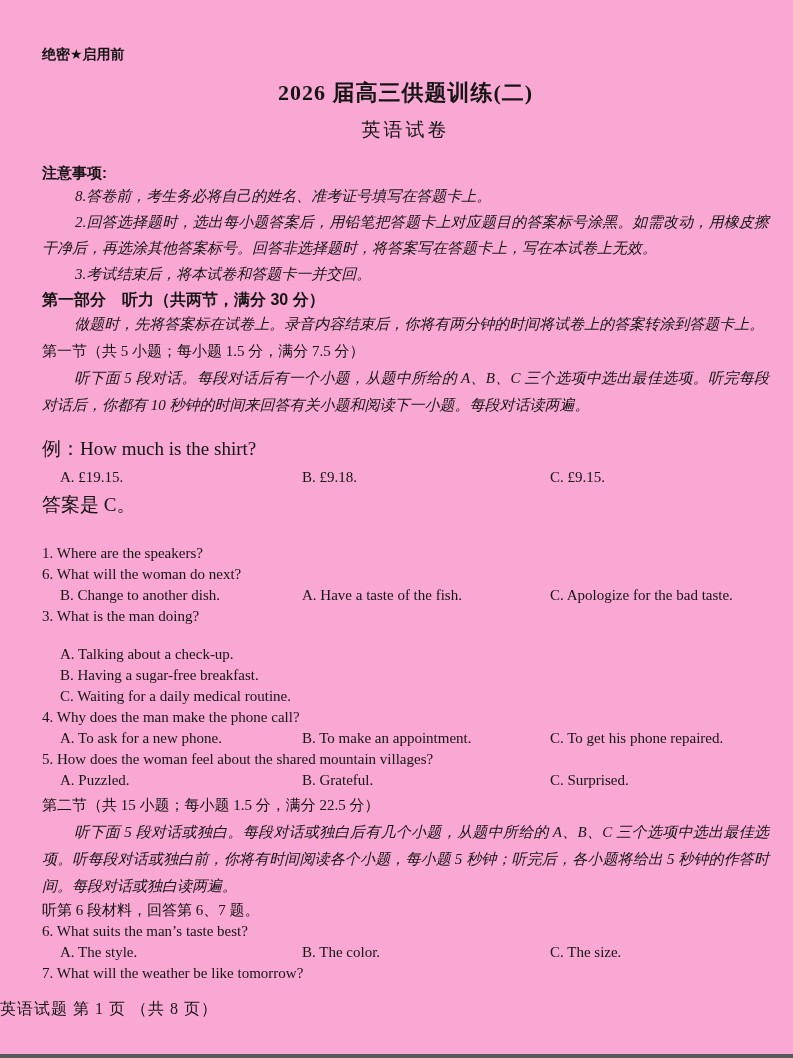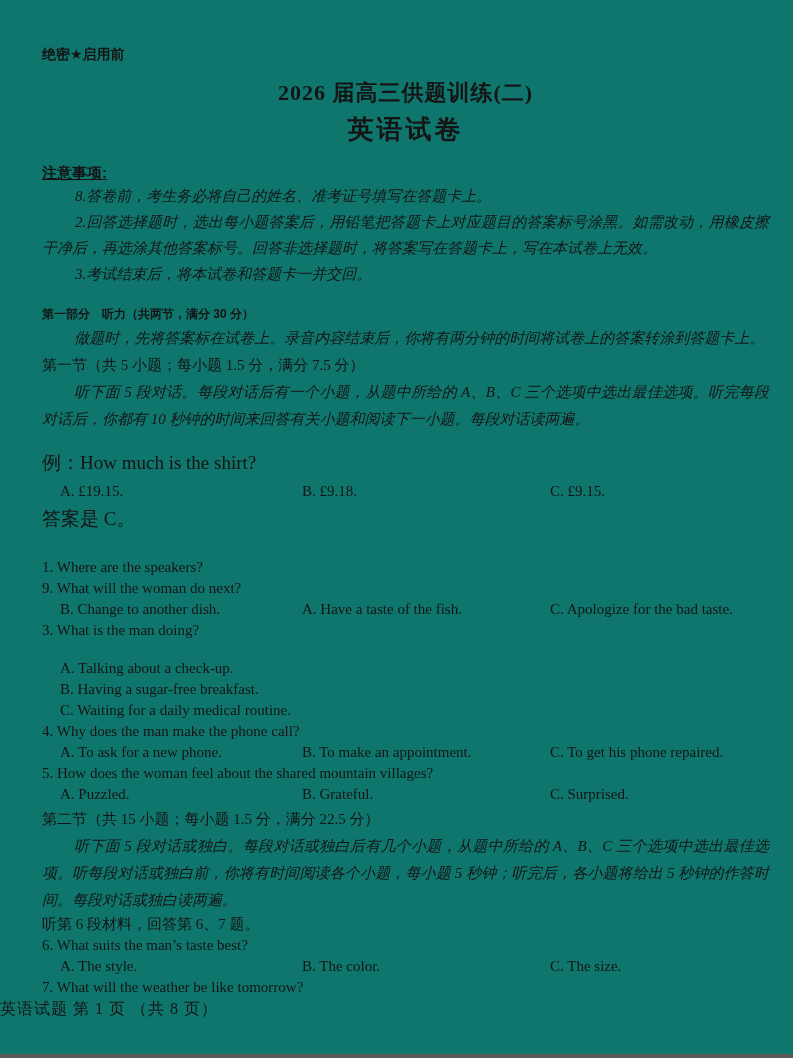--- a/index.html
+++ b/index.html
@@ -1,20 +1,20 @@
 <!DOCTYPE html>
 <html><head>
 <meta charset="utf-8">
 <style>
   html, body { margin: 0; padding: 0; background: #ffffff; }
   .page {
     position: relative;
     width: 793px;
     height: 1058px;
-    background: #0f766e;
+    background: #f9a8d4;
     overflow: hidden;
     font-family: "Liberation Serif", "DejaVu Serif", serif;
     color: #141414;
   }
   .content { padding: 46px 24px 0 42px; }
 
   .secrecy {
     font-family: "Liberation Sans", "DejaVu Sans", sans-serif;
     font-weight: bold;
     font-size: 14px;
@@ -23,50 +23,49 @@
   .title {
     text-align: center;
     font-weight: bold;
     font-size: 22px;
     line-height: 28px;
     margin-top: 17px;
     letter-spacing: 1px;
   }
   .subtitle {
     text-align: center;
-    font-weight: bold;
-    font-size: 26px;
+    font-weight: normal;
+    font-size: 19px;
     line-height: 34px;
     margin-top: 6px;
     letter-spacing: 3px;
   }
 
   .notice-heading {
     font-family: "Liberation Sans", "DejaVu Sans", sans-serif;
     font-weight: bold;
     font-size: 15px;
     line-height: 20px;
     margin-top: 16px;
-    text-decoration: underline;
   }
   .notice-item {
     margin: 0;
     font-size: 15px;
     line-height: 26px;
     font-style: italic;
     text-indent: 2.2em;
     text-align: justify;
   }
 
   .part-heading {
     font-family: "Liberation Sans", "DejaVu Sans", sans-serif;
     font-weight: bold;
-    font-size: 12px;
+    font-size: 16px;
     line-height: 22px;
-    margin-top: 16px;
+    margin-top: 2px;
   }
   .para {
     margin: 0;
     font-size: 15px;
     line-height: 27px;
     text-indent: 2.15em;
     text-align: justify;
     font-style: italic;
   }
   .sec-heading {
@@ -141,21 +140,21 @@
         <span>B. £9.18.</span>
         <span>C. £9.15.</span>
       </div>
       <div class="line">答案是 C。</div>
     </div>
 
     <div class="questions">
 
       <div class="q-line">1. Where are the speakers?</div>
 
-      <div class="q-line">9. What will the woman do next?</div>
+      <div class="q-line">6. What will the woman do next?</div>
       <div class="opt-row">
         <span>B. Change to another dish.</span>
         <span>A. Have a taste of the fish.</span>
         <span>C. Apologize for the bad taste.</span>
       </div>
 
       <div class="q-line">3. What is the man doing?</div>
       <div class="opt-stack">
         <div class="q-line">A. Talking about a check-up.</div>
         <div class="q-line">B. Having a sugar-free breakfast.</div>

